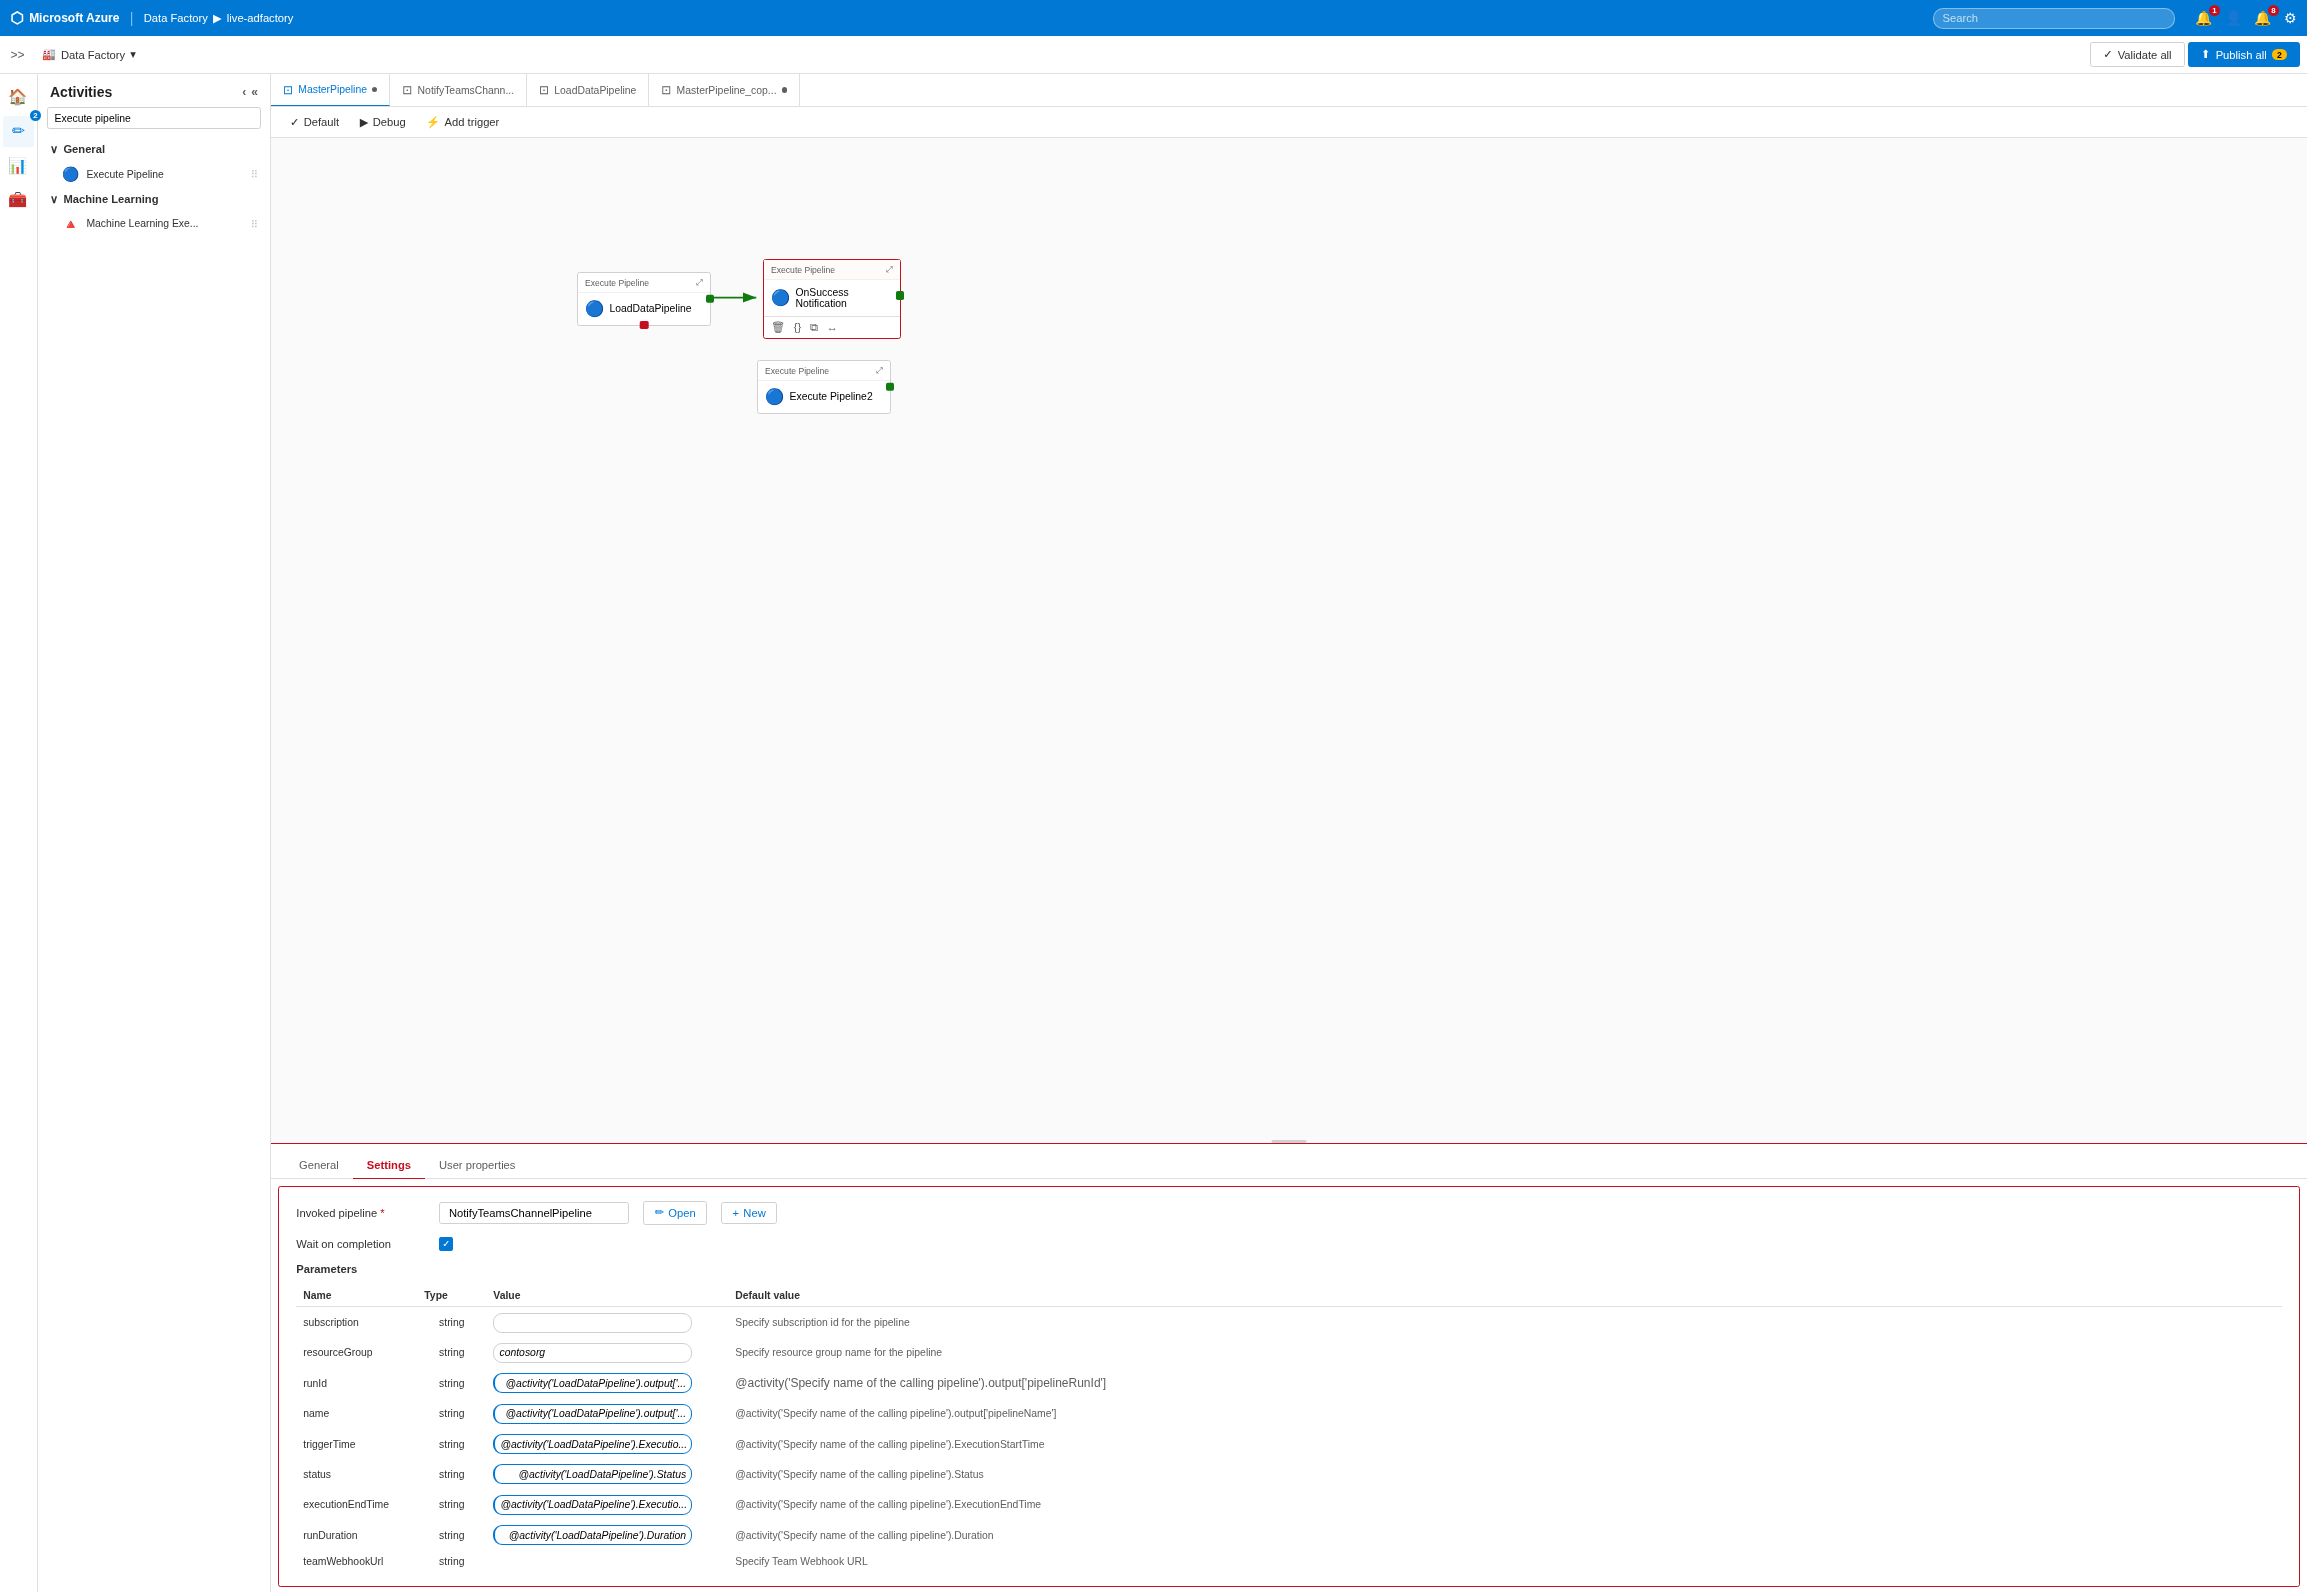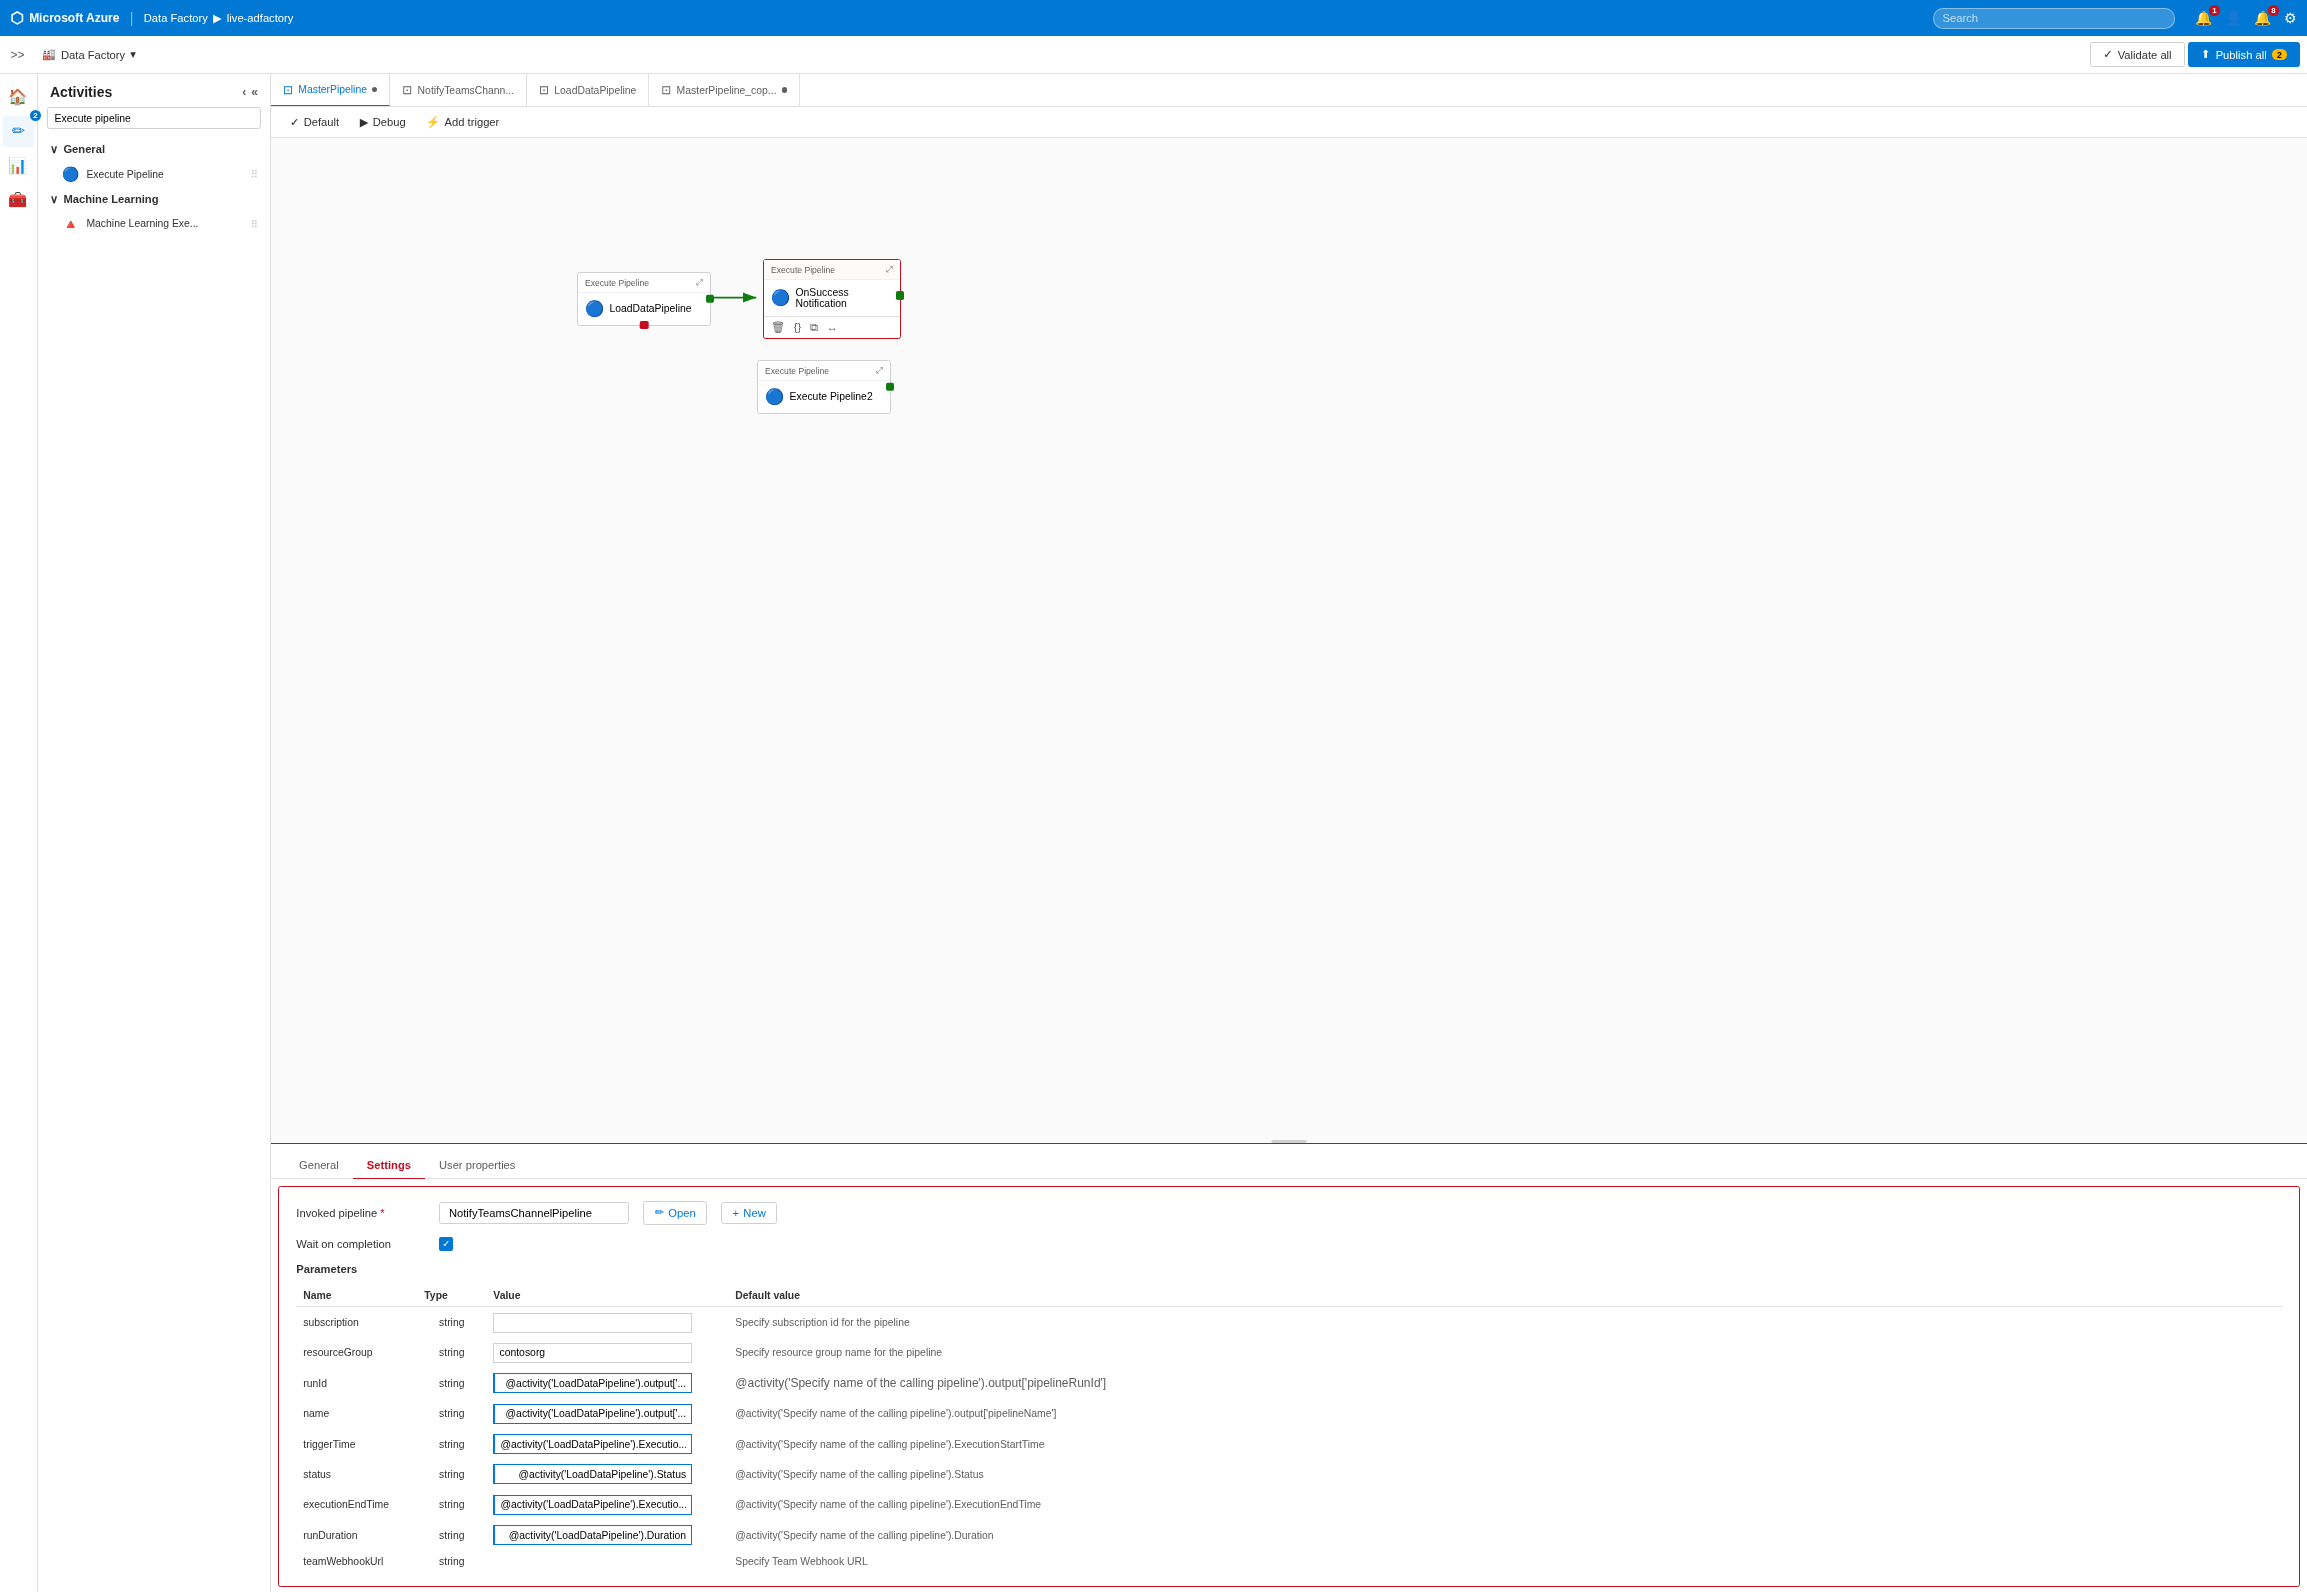--- a/index.html
+++ b/index.html
@@ -354,24 +354,25 @@
       border-bottom: 0.9px solid #e0e0e0;
     }
     .params-table td {
       padding: 5.2px 7px;
       font-size: 10.4px;
       color: #323130;
       vertical-align: middle;
     }
     .param-input {
       border: 0.9px solid #d0d0d0;
-      border-radius: 0;
+      border-radius: 9px;
       padding: 3.5px 5.2px;
       font-size: 10.4px;
       width: 199px;
+      font-style: italic;
     }
     .param-input.blue-border { border-color: #0078d4; border-left: 2.6px solid #0078d4; text-align: right; }
     .col-name { width: 121px; }
     .col-type { width: 69px; text-align: center; }
     .col-value { width: 242px; }
 
     
     svg.connector { position: absolute; pointer-events: none; overflow: visible; }
   </style>
 </head>

